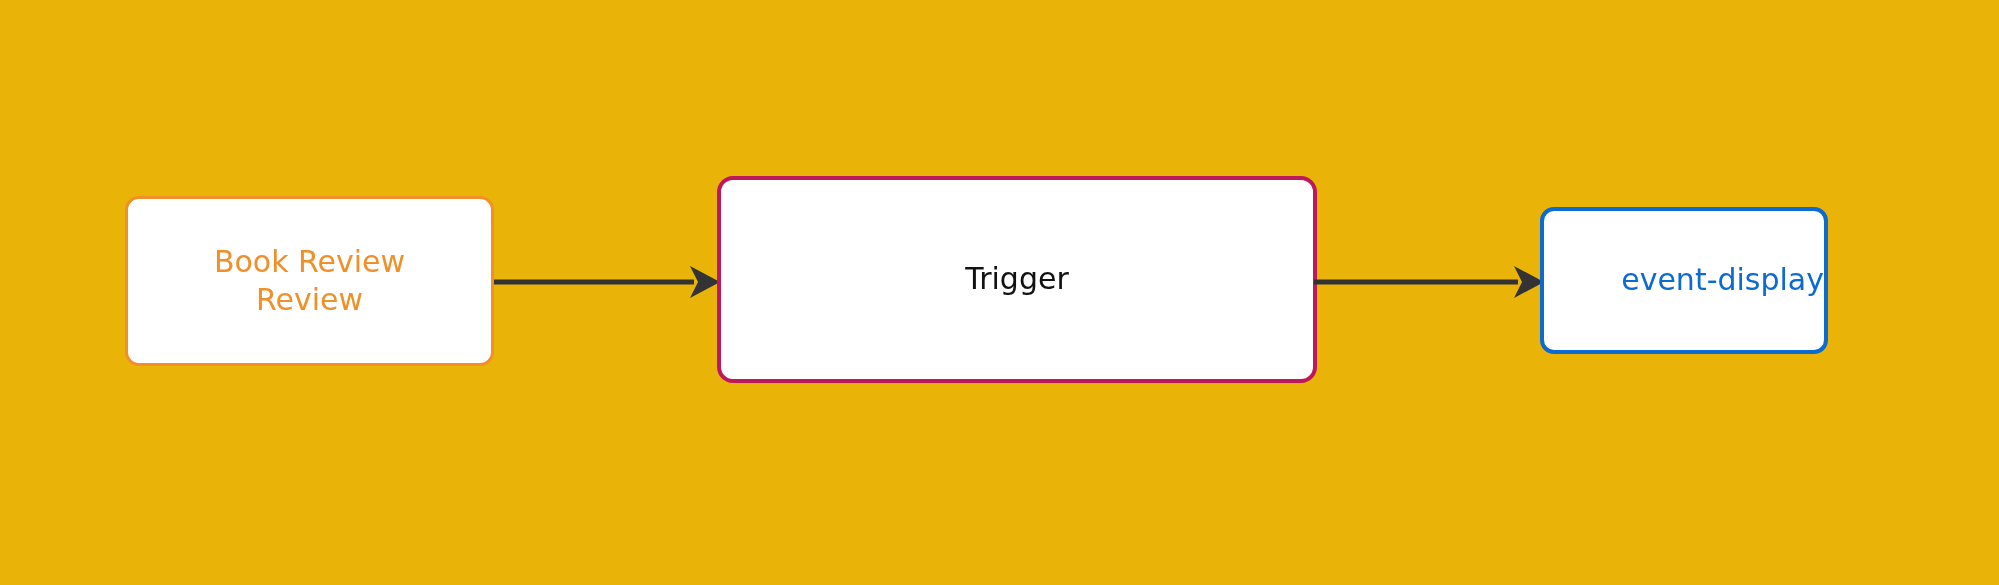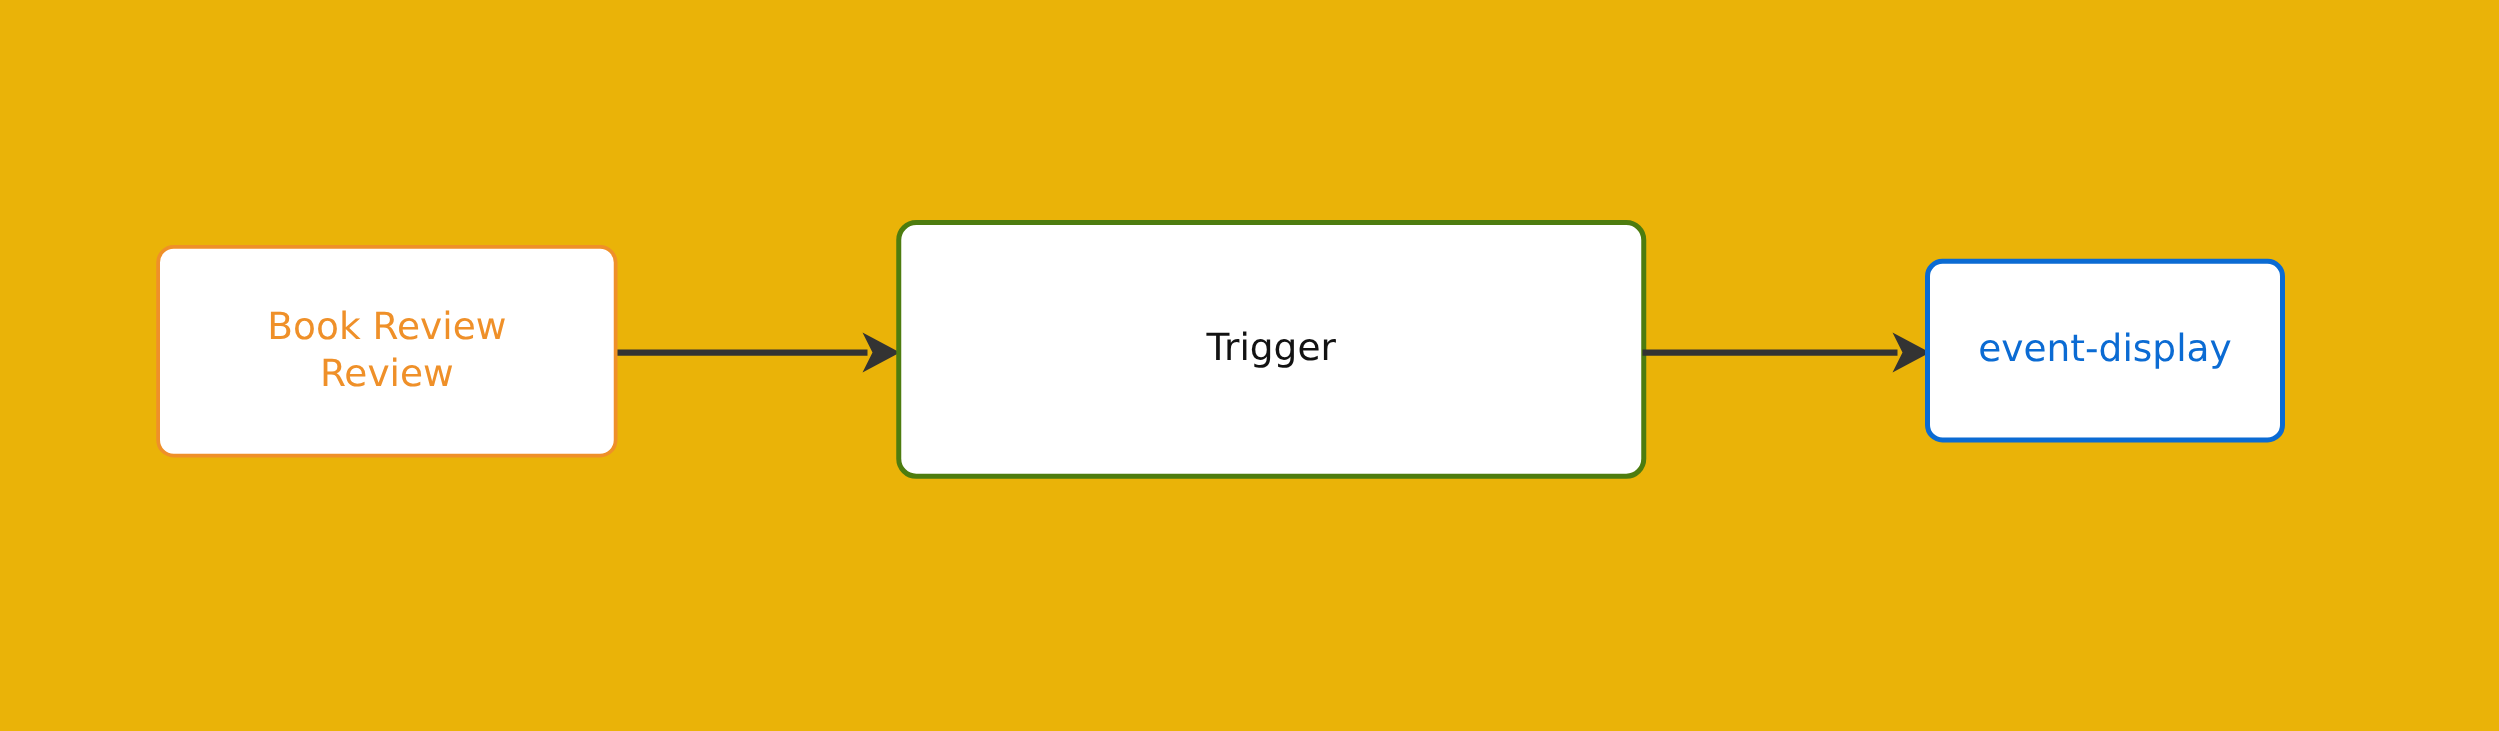--- a/index.html
+++ b/index.html
@@ -47,36 +47,37 @@
     color: #ef9029;
     font-size: 30px;
   }
 
   
   #node-trigger {
     left: 717px;
     top: 176px;
     width: 600px;
     height: 207px;
-    border: 4px solid #4d7c0f;
+    border: 4px solid #be185d;
     border-radius: 16px;
     color: #121212;
     font-size: 30px;
   }
 
   
   #node-sink {
     left: 1540px;
     top: 207px;
     width: 288px;
     height: 147px;
     border: 4px solid #0b6bd3;
     border-radius: 14px;
     color: #0b6bd3;
     font-size: 30px;
+    align-items: flex-end;
   }
 
   
   .edge {
     position: absolute;
     height: 40px;
     pointer-events: none;
   }
   .edge svg {
     display: block;

